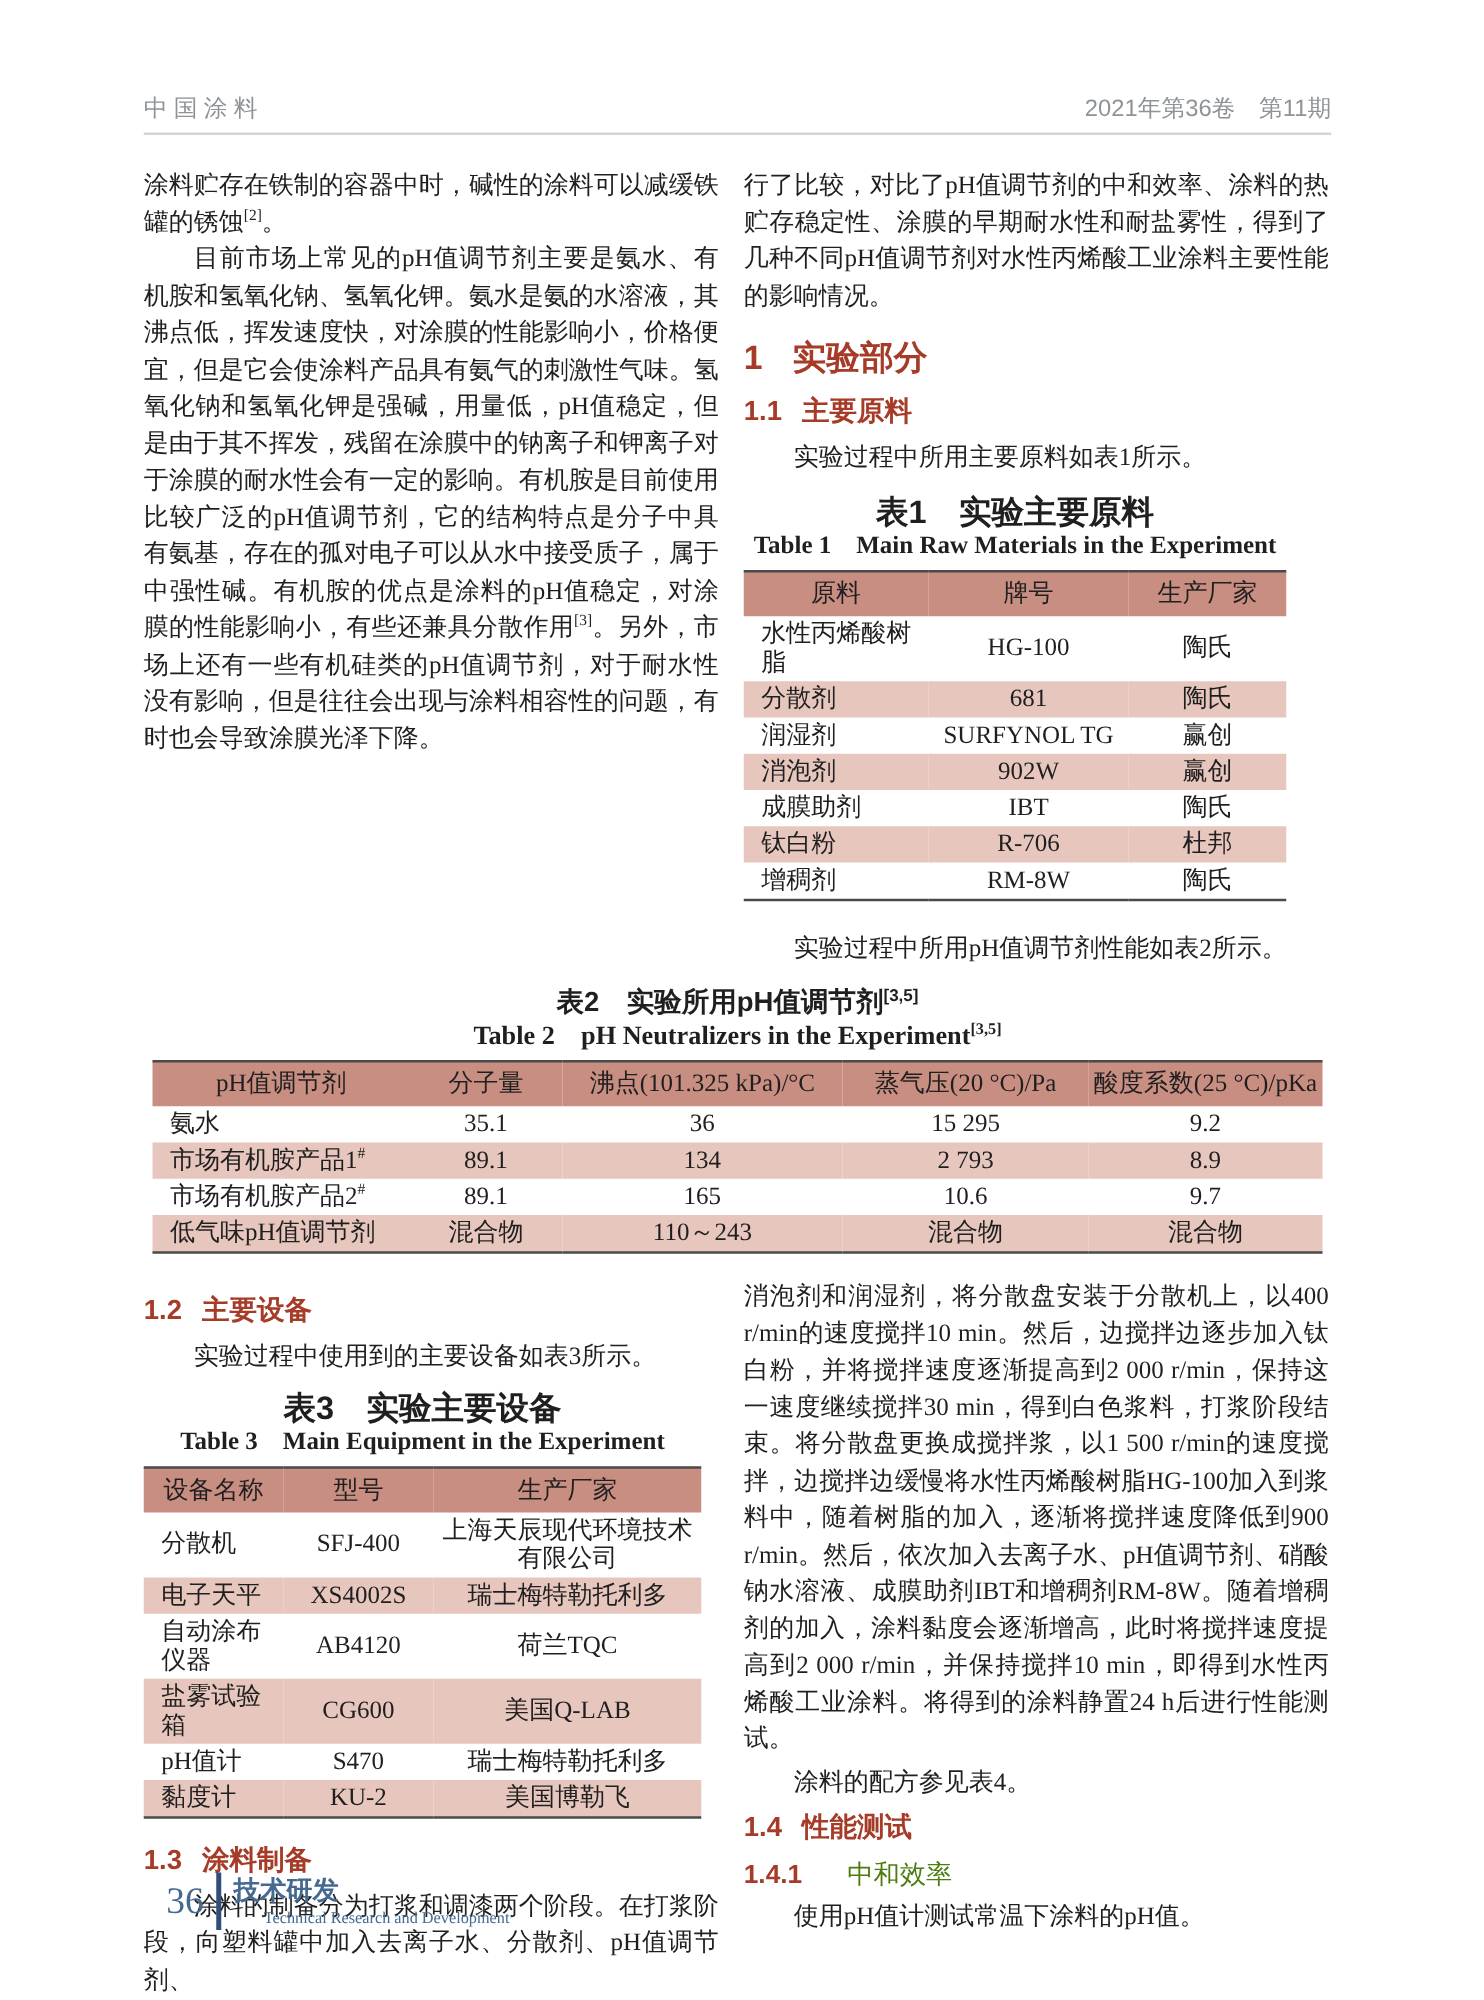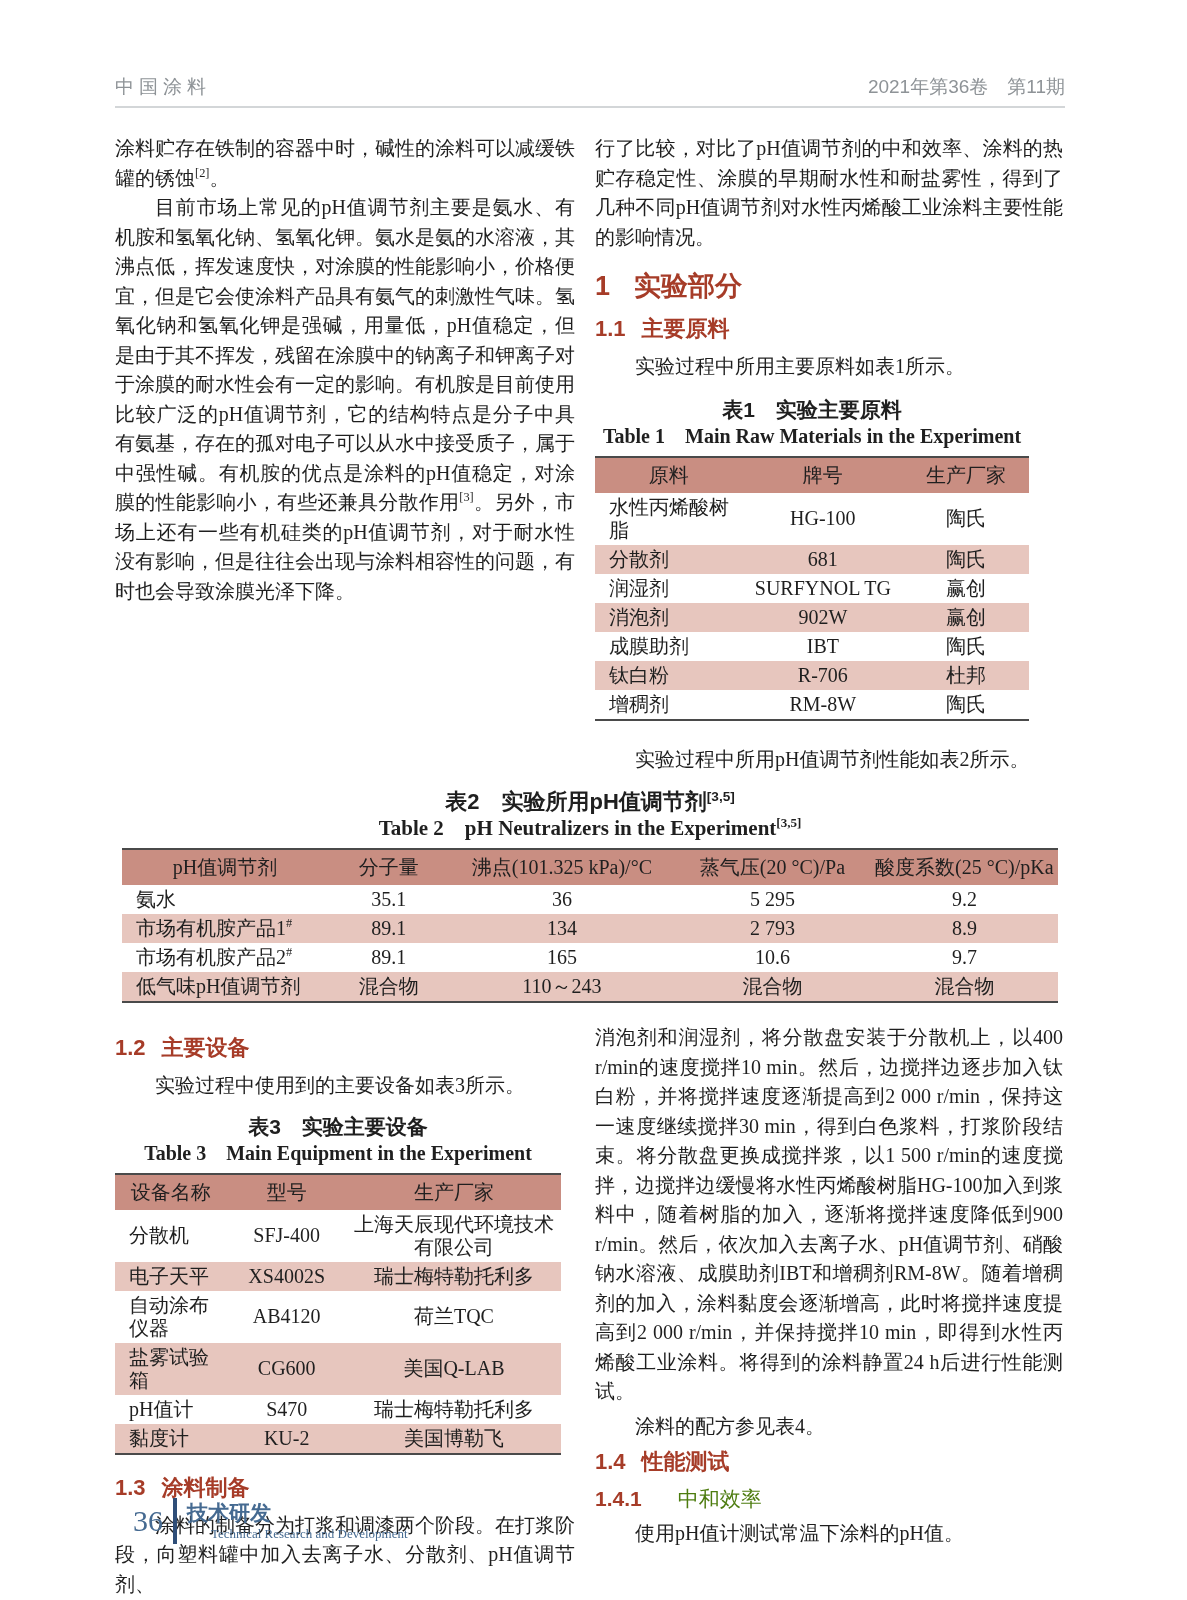--- a/index.html
+++ b/index.html
@@ -38,21 +38,21 @@
   .h2,.h3,.h4{font-family:"Liberation Sans","DejaVu Sans",sans-serif;font-weight:bold;}
   .h2{color:var(--accent-red);font-size:27px;margin:16px 0 10px 0;}
   .h2 .h-num{margin-right:24px;}
   .h3{color:var(--accent-red);font-size:22px;margin:6px 0 8px 0;}
   .h3 .h-num{margin-right:16px;}
   .h4{font-size:21px;margin:8px 0 6px 0;font-weight:normal;}
   .h4 .h-num{color:var(--accent-red);font-weight:bold;margin-right:36px;}
   .h4 .h-title{color:#4d7c0f;font-family:"Liberation Serif","DejaVu Serif",serif;}
   
   .tbl-caption{text-align:center;margin-bottom:6px;}
-  .tbl-caption-cn{font-family:"Liberation Sans","DejaVu Sans",sans-serif;font-weight:bold;font-size:21px;line-height:27px;}
+  .tbl-caption-cn{font-family:"Liberation Sans","DejaVu Sans",sans-serif;font-weight:bold;font-size:26px;line-height:27px;}
   .tbl-caption-en{font-family:"Liberation Serif","DejaVu Serif",serif;font-weight:bold;font-size:20px;line-height:27px;}
   .tbl2-caption .tbl-caption-cn{font-size:22px;}
   .tbl2-caption .tbl-caption-en{font-size:21px;}
   table.data-table{
     border-collapse:collapse;table-layout:fixed;width:100%;
     border-top:2px solid #4a4a4a;border-bottom:2px solid #4a4a4a;
     font-size:20px;
   }
   table.data-table th{
     background:var(--tbl-head);font-weight:normal;text-align:center;
@@ -208,21 +208,21 @@
                 <th>沸点(101.325 kPa)/°C</th>
                 <th>蒸气压(20 °C)/Pa</th>
                 <th>酸度系数(25 °C)/pKa</th>
               </tr>
             </thead>
             <tbody>
               <tr>
                 <td>氨水</td>
                 <td>35.1</td>
                 <td>36</td>
-                <td>5 295</td>
+                <td>15 295</td>
                 <td>9.2</td>
               </tr>
               <tr class="alt">
                 <td>市场有机胺产品1<sup>#</sup></td>
                 <td>89.1</td>
                 <td>134</td>
                 <td>2 793</td>
                 <td>8.9</td>
               </tr>
               <tr>

